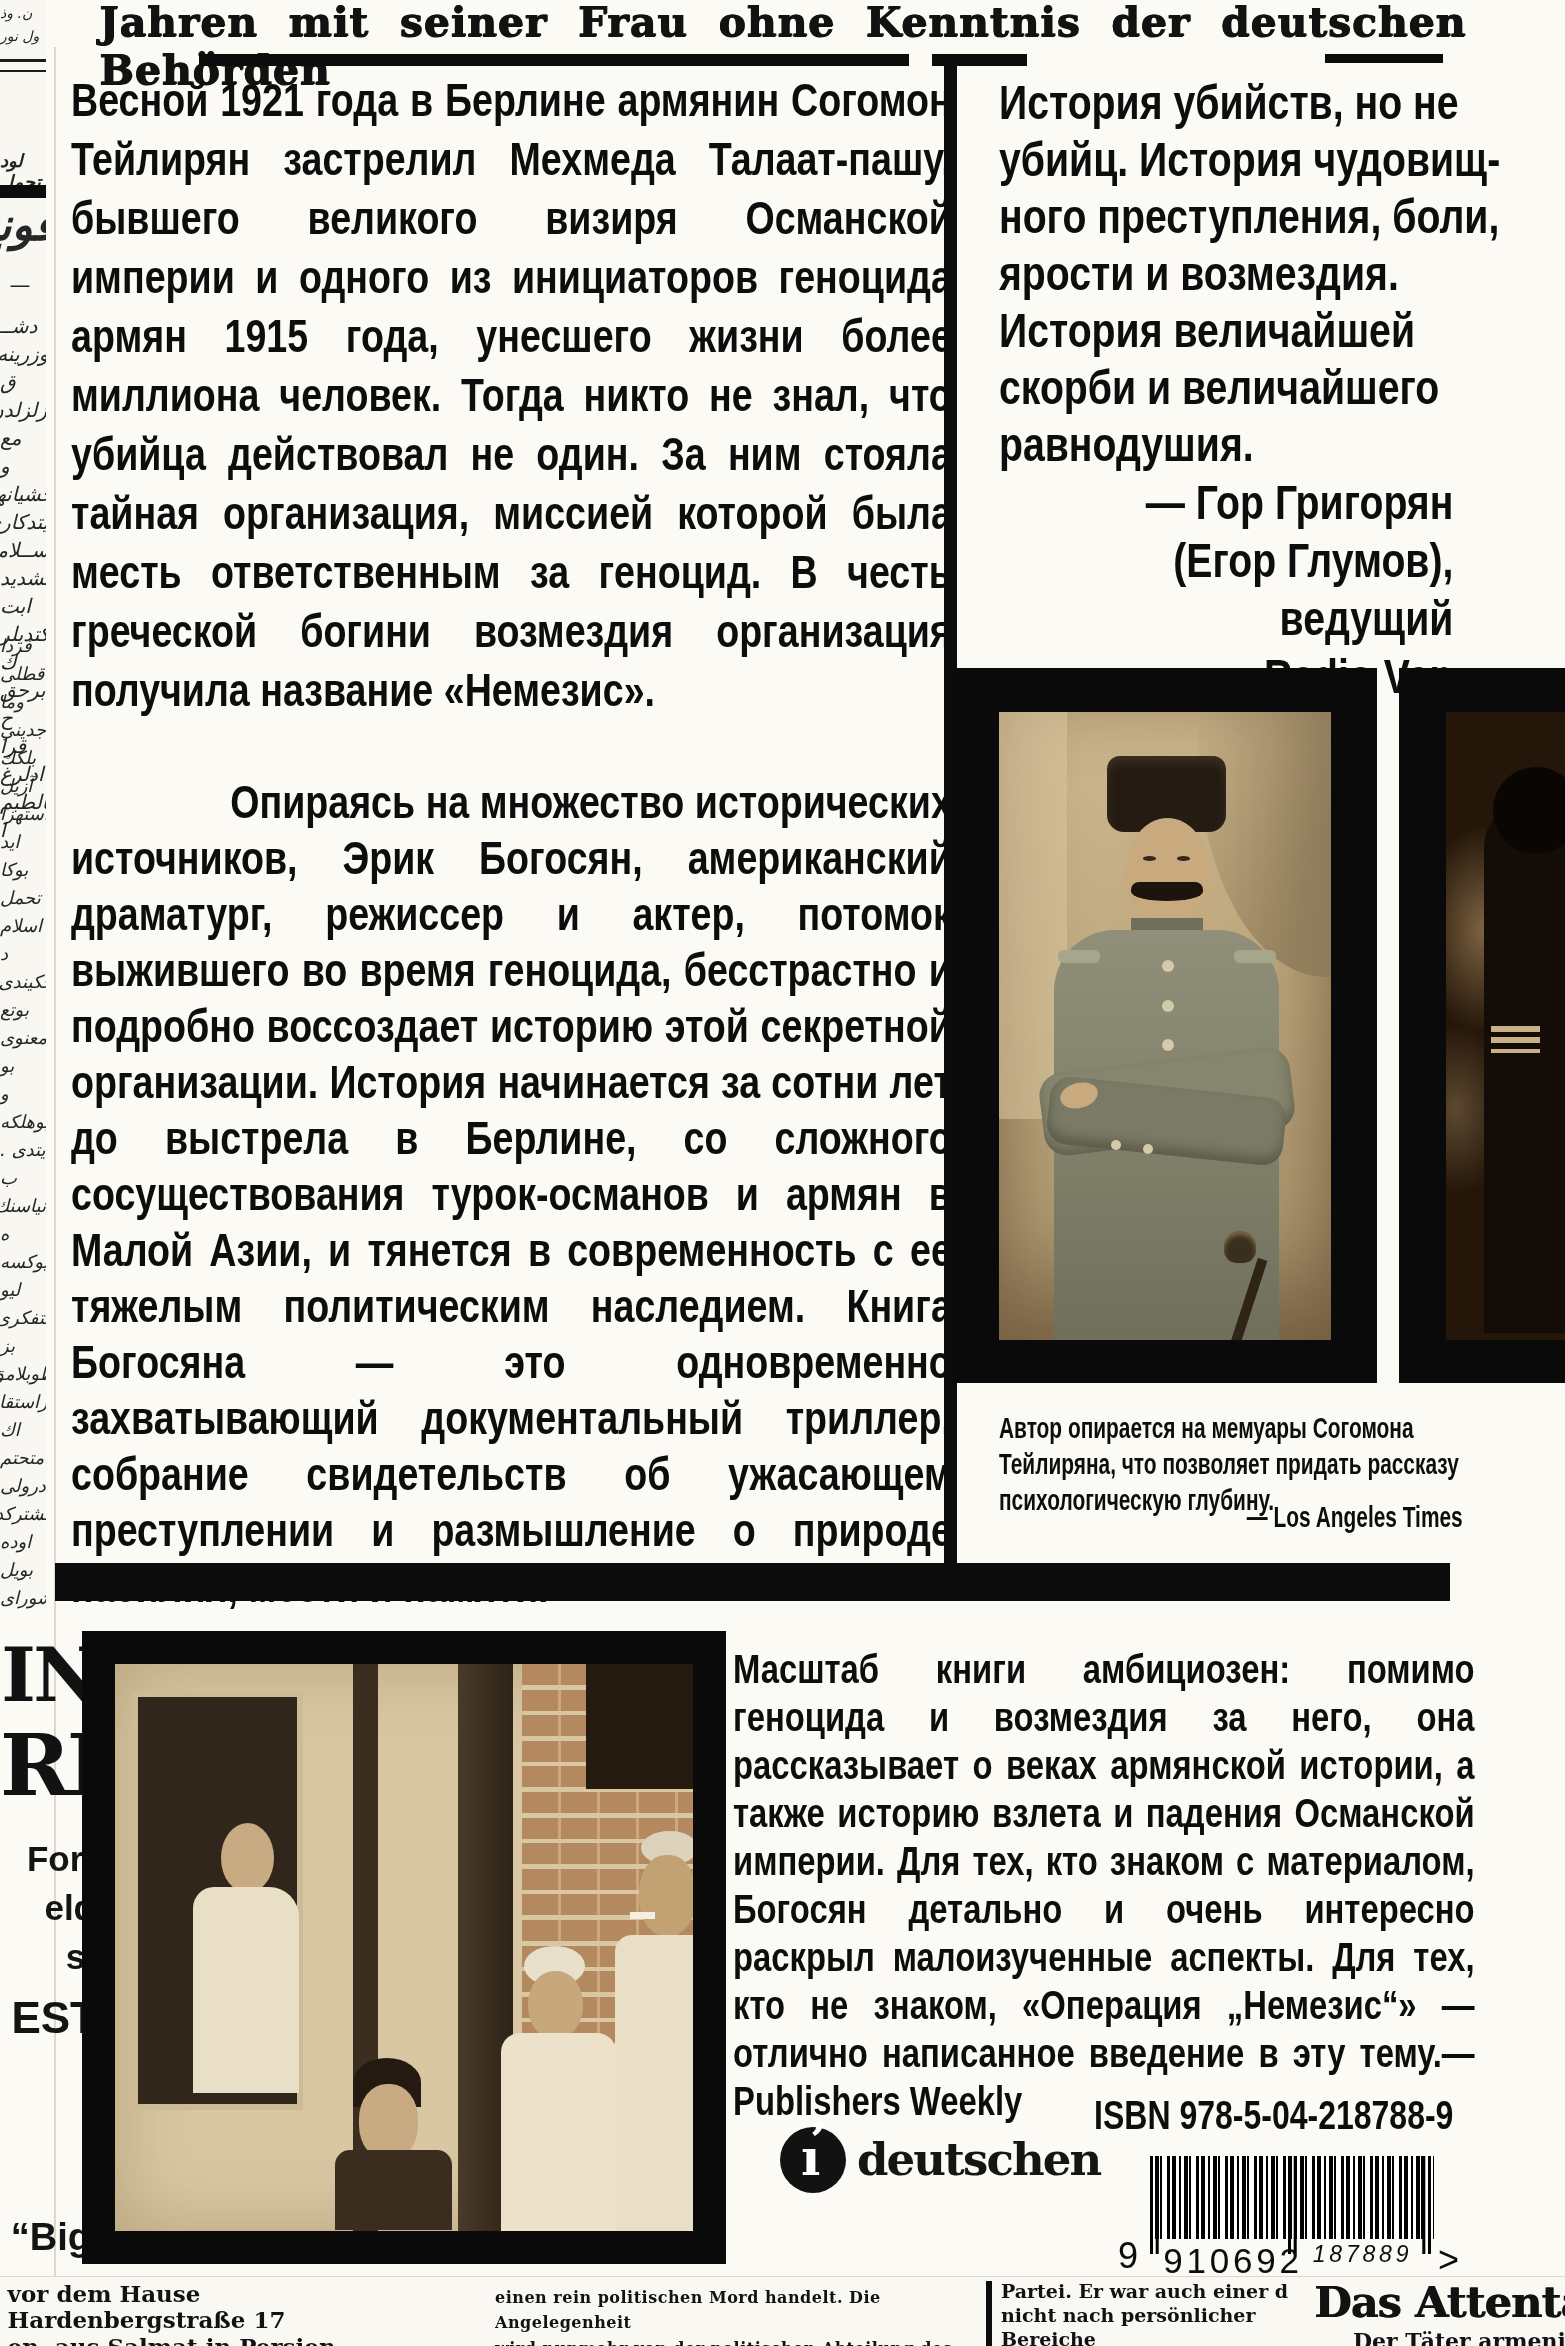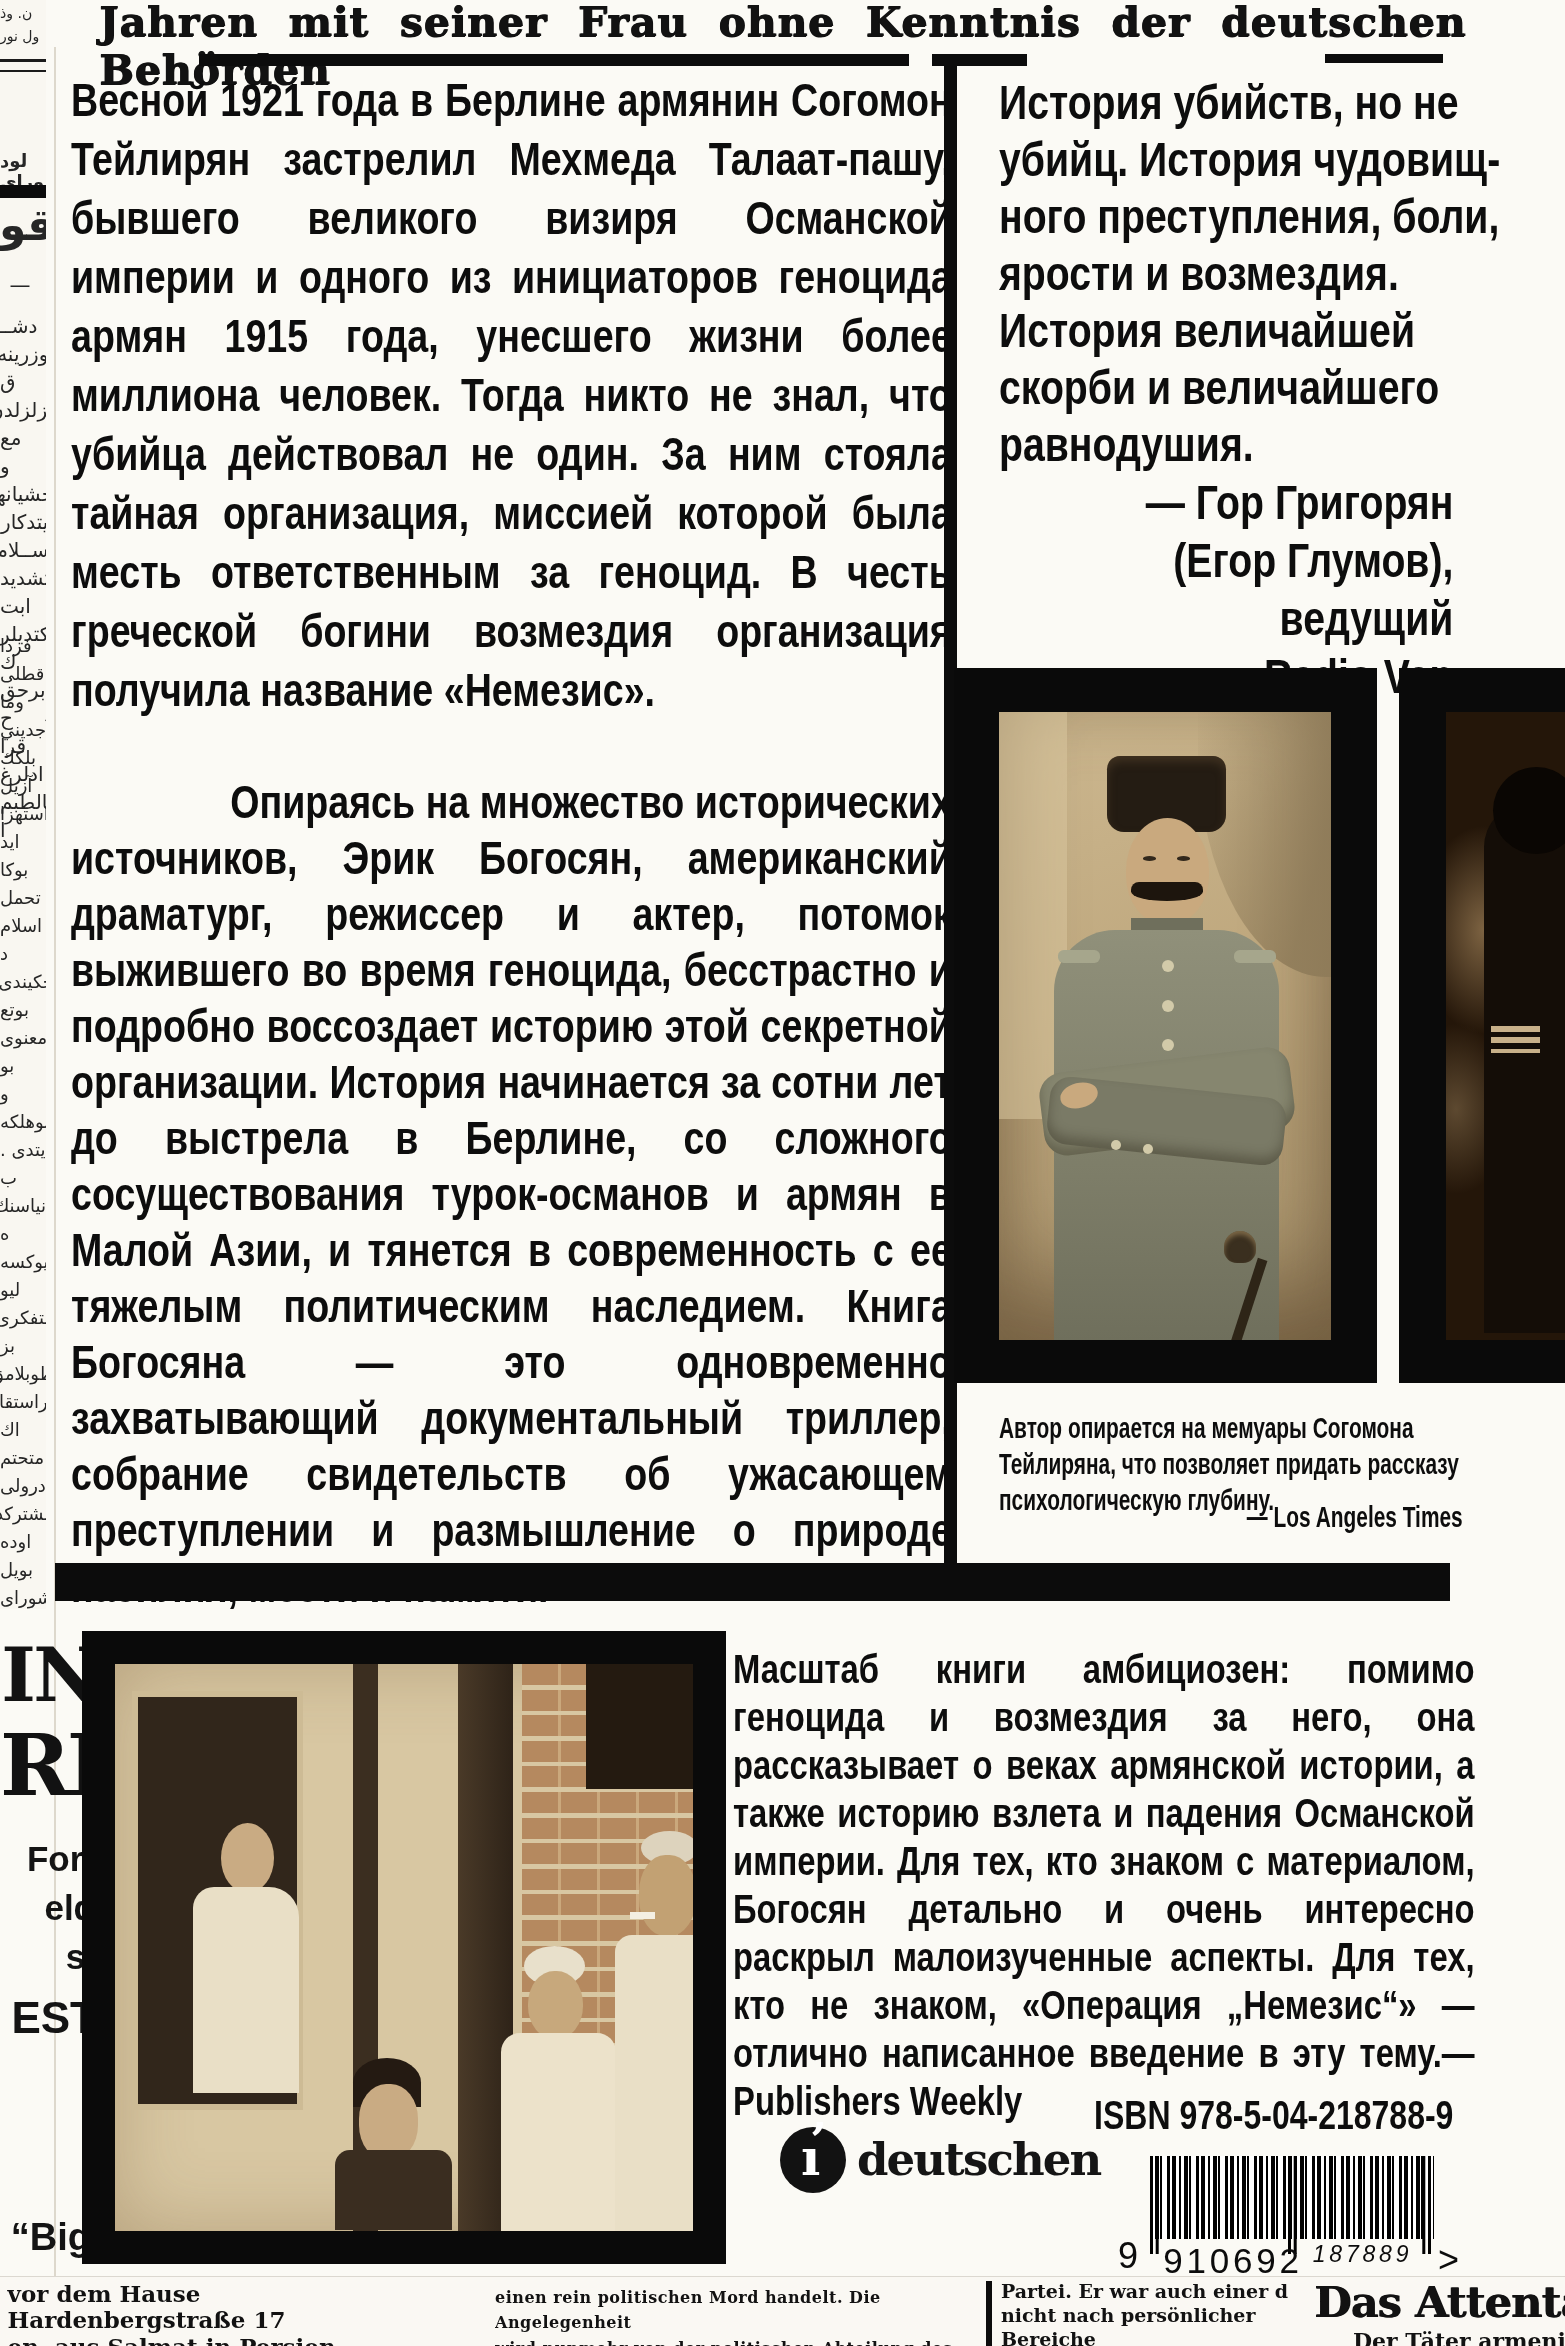--- a/index.html
+++ b/index.html
@@ -23,26 +23,26 @@
 
 <div id="page">
 
   <div class="abs frak" style="left:99px;top:-1.9px;width:1367px;font-size:41px;letter-spacing:0.9px;
               text-align:justify;text-align-last:justify;
               text-shadow:1.1px 0 #121212,0 0.9px #121212;">Jahren mit seiner Frau ohne Kenntnis der deutschen Behörden</div>
   <div class="abs bar" style="left:199px;top:54px;width:710px;height:12.3px;"></div>
   <div class="abs bar" style="left:932px;top:54px;width:95px;height:12.3px;"></div>
   <div class="abs bar" style="left:1325px;top:54px;width:118px;height:8.5px;"></div>
 
-  <div class="abs" style="left:0;top:0;width:46px;height:1609px;overflow:hidden;background:#f9f7f1;">
+  <div class="abs" style="left:0;top:0;width:46px;height:1609px;overflow:hidden;background:#f9f7f1;font-style:italic;">
     <div class="abs arab" style="left:0;top:1.9px;width:53px;font-size:14px;line-height:23px;">ن. وذ
 ول نور</div>
     <div class="abs" style="left:0;top:59px;width:55px;height:2.8px;background:#1b1b1b;"></div>
     <div class="abs" style="left:0;top:70px;width:55px;height:1.9px;background:#1b1b1b;"></div>
-    <div class="abs arab" style="left:0;top:150px;width:53px;font-size:18px;font-weight:700;">لود وراى</div>
+    <div class="abs arab" style="left:0;top:150px;width:53px;font-size:18px;font-weight:700;">لود تحمل</div>
     <div class="abs bar" style="left:0;top:185px;width:55px;height:13.2px;"></div>
     <div class="abs arab" style="left:-5.7px;top:199px;width:61px;font-size:44px;font-weight:700;">قونغ</div>
     <div class="abs arab" style="left:9.5px;top:273px;width:38px;font-size:21px;">—</div>
     <div class="abs arab" style="left:0;top:312px;width:54px;font-size:20px;line-height:28px;">دشــ
 اوزرينه ق
 تزلزلدن مع
 و حشيانهلر
 ايتدكارى
 اســلامه
 تشديد ابت

